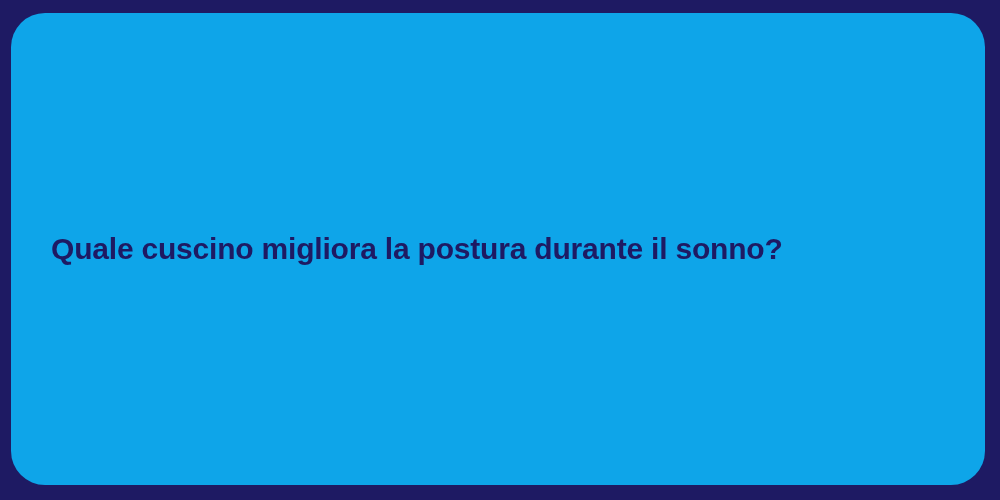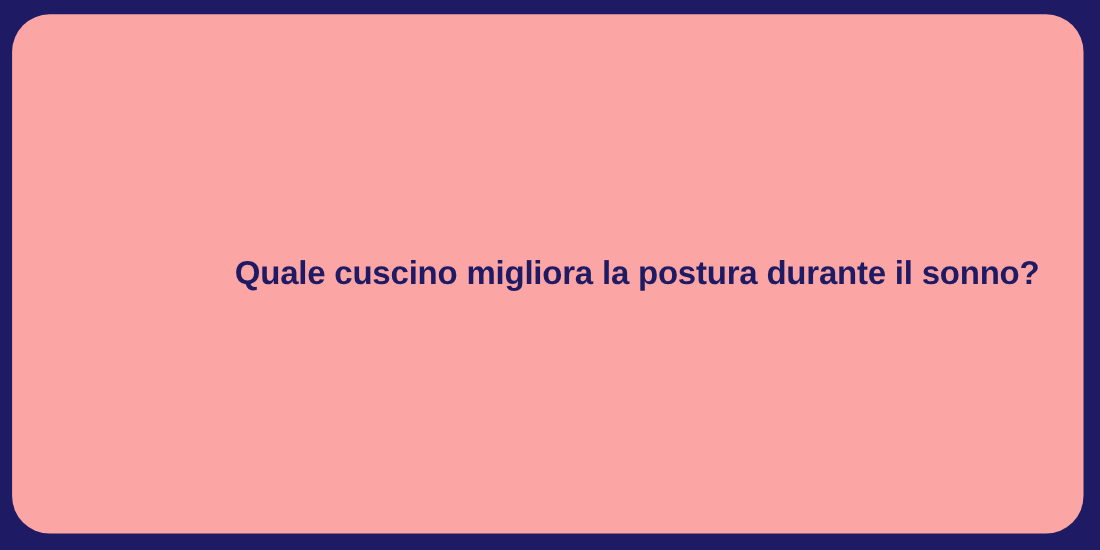--- a/index.html
+++ b/index.html
@@ -20,25 +20,25 @@
     width: 1000px;
     height: 500px;
     background: #1e1a63;
     padding: 13px 15px 15px 11px;
   }
 
   .panel {
     box-sizing: border-box;
     width: 100%;
     height: 100%;
-    background: #fca5a5;
+    background: #0ea5e9;
     border-radius: 34px;
     display: flex;
     align-items: center;
-    justify-content: flex-end;
+    justify-content: flex-start;
   }
 
   .question-title {
     margin: 0;
     padding: 0 40px;
     color: #1e1a63;
     font-family: "Liberation Sans", sans-serif;
     font-size: 30px;
     font-weight: 700;
     line-height: 1.25;

